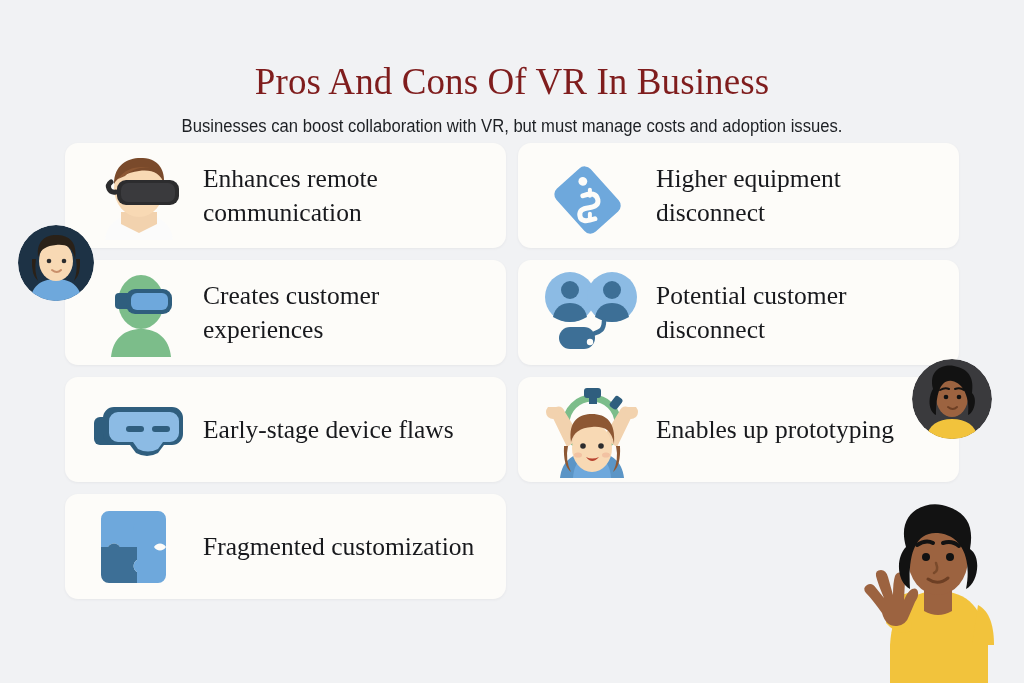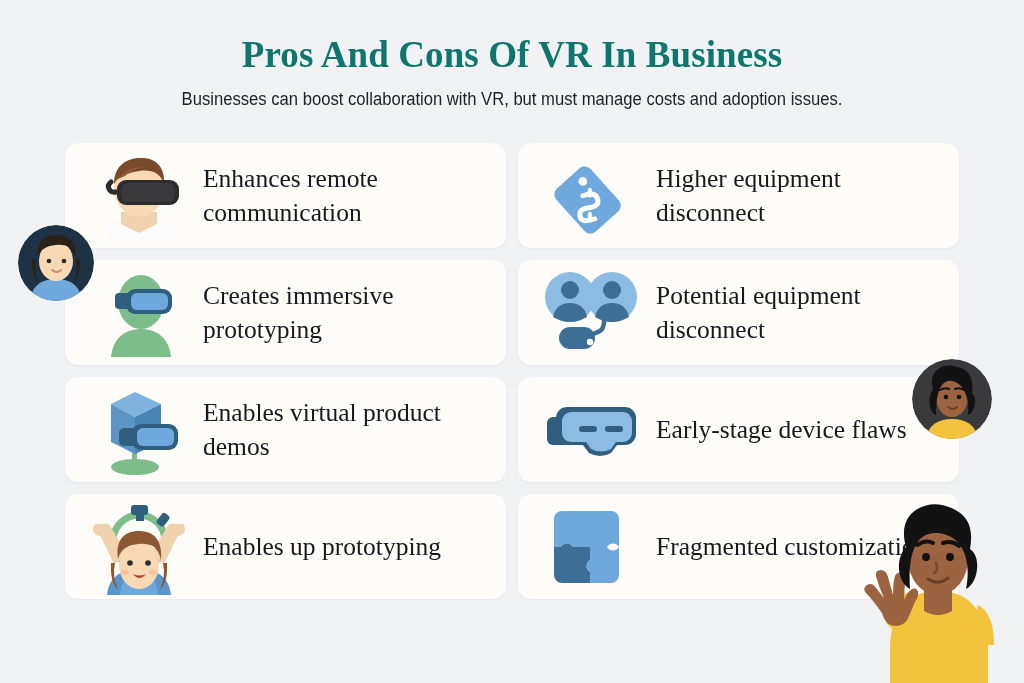--- a/index.html
+++ b/index.html
@@ -9,25 +9,26 @@
     font-family: "Liberation Sans", sans-serif;
     position: relative;
     overflow: hidden;
   }
   .stage { position: absolute; inset: 0; }
 
   
   .header { position: absolute; left: 0; right: 0; top: 34px; text-align: center; }
   .title {
     font-family: "Liberation Serif", serif;
-    font-weight: bold;
+    font-weight: normal;
     font-size: 37px;
     letter-spacing: 0.1px;
-    color: #0f766e;
+    color: #7f1d1d;
     line-height: 1.15;
+    margin-top: 27px;
   }
   .subtitle {
     margin-top: 12px;
     font-family: "Liberation Sans", sans-serif;
     font-size: 17.5px;
     color: #1d2024;
     transform: scaleX(0.95);
   }
 
   
@@ -135,55 +136,40 @@
     <div class="card">
       <div class="card-icon">
         <svg width="92" height="88" viewBox="0 0 92 88">
           <path d="M18 88 C20 69 32 60 48 60 C64 60 76 69 78 88 Z" fill="#7cbd8a"></path>
           <ellipse cx="48" cy="33" rx="23" ry="27" fill="#7cbd8a"></ellipse>
           <path d="M26 24 h10 v16 h-10 a4 4 0 0 1 -4 -4 v-8 a4 4 0 0 1 4 -4 Z" fill="#2f5e7e"></path>
           <rect x="33" y="20" width="46" height="25" rx="9" fill="#2f5e7e"></rect>
           <rect x="38" y="24" width="37" height="17" rx="6" fill="#6ea8dc"></rect>
         </svg>
       </div>
-      <div class="card-label">Creates immersive prototyping</div>
+      <div class="card-label">Creates customer experiences</div>
     </div>
 
     <div class="card">
       <div class="card-icon">
         <svg width="100" height="88" viewBox="0 0 100 88">
           <circle cx="28" cy="28" r="25" fill="#8cbbe4"></circle>
           <circle cx="28" cy="21" r="9" fill="#3d6f96"></circle>
           <path d="M11 48 C13 38 20 34 28 34 C36 34 43 38 45 48 C40 51 34 53 28 53 C22 53 16 51 11 48 Z" fill="#3d6f96"></path>
           <circle cx="70" cy="28" r="25" fill="#8cbbe4"></circle>
           <circle cx="70" cy="21" r="9" fill="#3d6f96"></circle>
           <path d="M53 48 C55 38 62 34 70 34 C78 34 85 38 87 48 C82 51 76 53 70 53 C64 53 58 51 53 48 Z" fill="#3d6f96"></path>
           <path d="M62 52 C62 66 52 62 46 68" stroke="#3d6f96" stroke-width="4.5" fill="none" stroke-linecap="round"></path>
           <rect x="17" y="58" width="36" height="22" rx="11" fill="#3d6f96"></rect>
           <circle cx="48" cy="73" r="3.2" fill="#fdfcf9"></circle>
         </svg>
       </div>
-      <div class="card-label">Potential equipment disconnect</div>
-    </div>
-
-    <div class="card">
-      <div class="card-icon">
-        <svg width="96" height="92" viewBox="0 0 96 92">
-          <ellipse cx="44" cy="83" rx="24" ry="8" fill="#7cbd8a"></ellipse>
-          <rect x="41" y="58" width="5" height="22" fill="#7cbd8a"></rect>
-          <path d="M20 20 L44 8 L70 20 L44 33 Z" fill="#7fb3dd"></path>
-          <path d="M20 20 L44 33 L44 70 L20 58 Z" fill="#5b95c6"></path>
-          <path d="M70 20 L44 33 L44 70 L70 58 Z" fill="#4a84b5"></path>
-          <path d="M33 44 h10 v18 h-10 a5 5 0 0 1 -5 -5 v-8 a5 5 0 0 1 5 -5 Z" fill="#2f5e7e"></path>
-          <rect x="41" y="40" width="46" height="26" rx="9" fill="#2f5e7e"></rect>
-          <rect x="46" y="44" width="37" height="18" rx="6" fill="#6ea8dc"></rect>
-        </svg>
-      </div>
-      <div class="card-label">Enables virtual product demos</div>
-    </div>
+      <div class="card-label">Potential customer disconnect</div>
+    </div>
+
 
     <div class="card">
       <div class="card-icon">
         <svg width="102" height="70" viewBox="0 0 102 70">
           <path d="M12 22 h16 v28 h-16 a6 6 0 0 1 -6 -6 v-16 a6 6 0 0 1 6 -6 Z" fill="#2f5e7e"></path>
           <path d="M26 12 h58 a11 11 0 0 1 11 11 v16 a11 11 0 0 1 -11 11 h-8 l-6 8 q-11 6 -22 0 l-6 -8 h-16 a11 11 0 0 1 -11 -11 v-16 a11 11 0 0 1 11 -11 Z" fill="#2f5e7e"></path>
           <path d="M30 17 h52 a9 9 0 0 1 9 9 v12 a9 9 0 0 1 -9 9 h-7 l-5 7 q-10 5 -20 0 l-5 -7 h-15 a9 9 0 0 1 -9 -9 v-12 a9 9 0 0 1 9 -9 Z" fill="#8cbbe4"></path>
           <rect x="38" y="31" width="18" height="6" rx="3" fill="#2f5e7e"></rect>
           <rect x="64" y="31" width="18" height="6" rx="3" fill="#2f5e7e"></rect>
         </svg>

